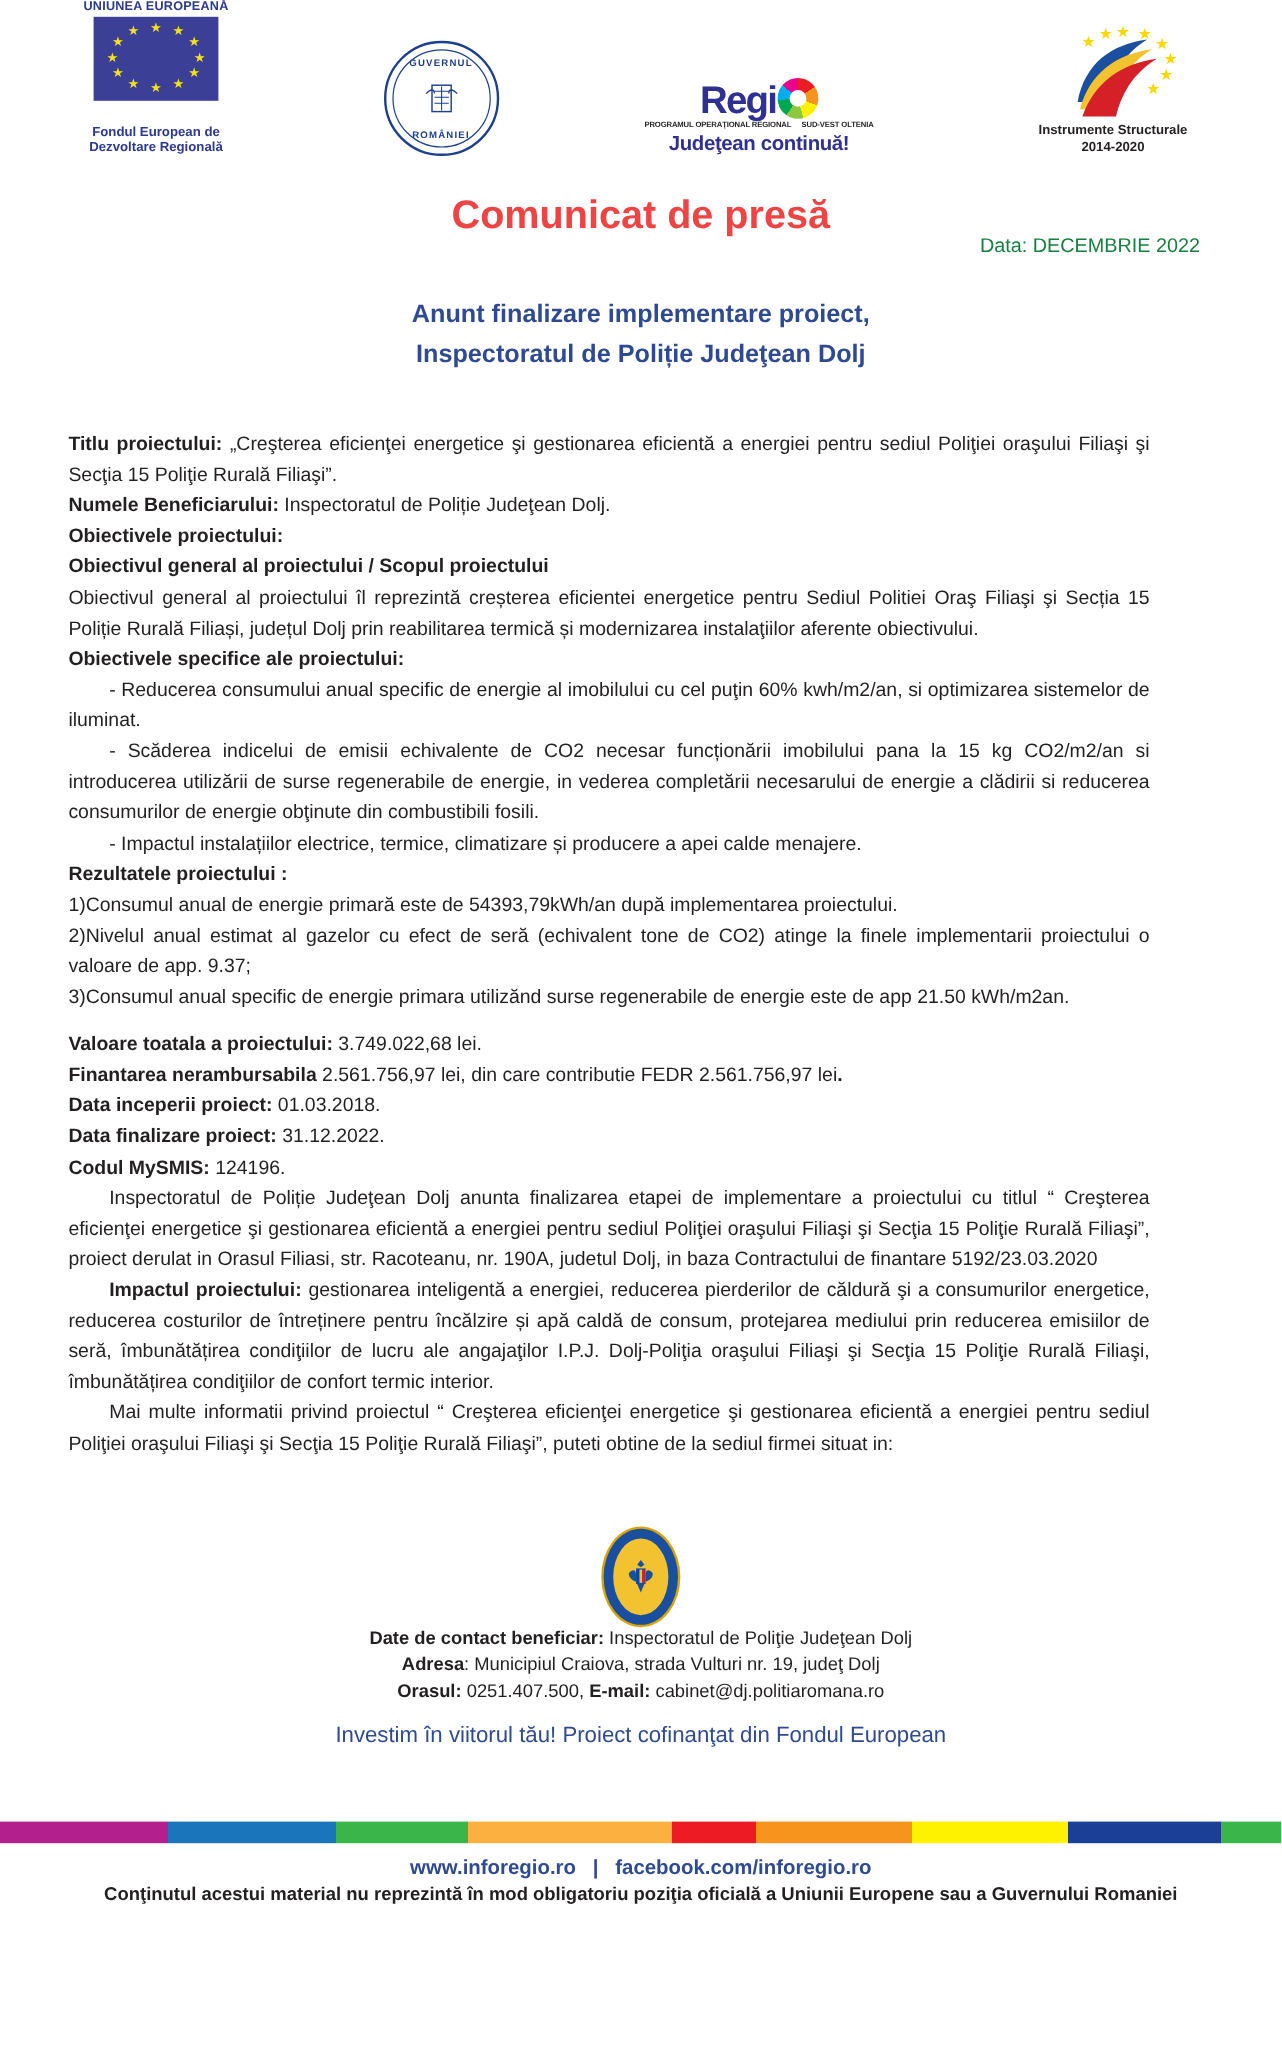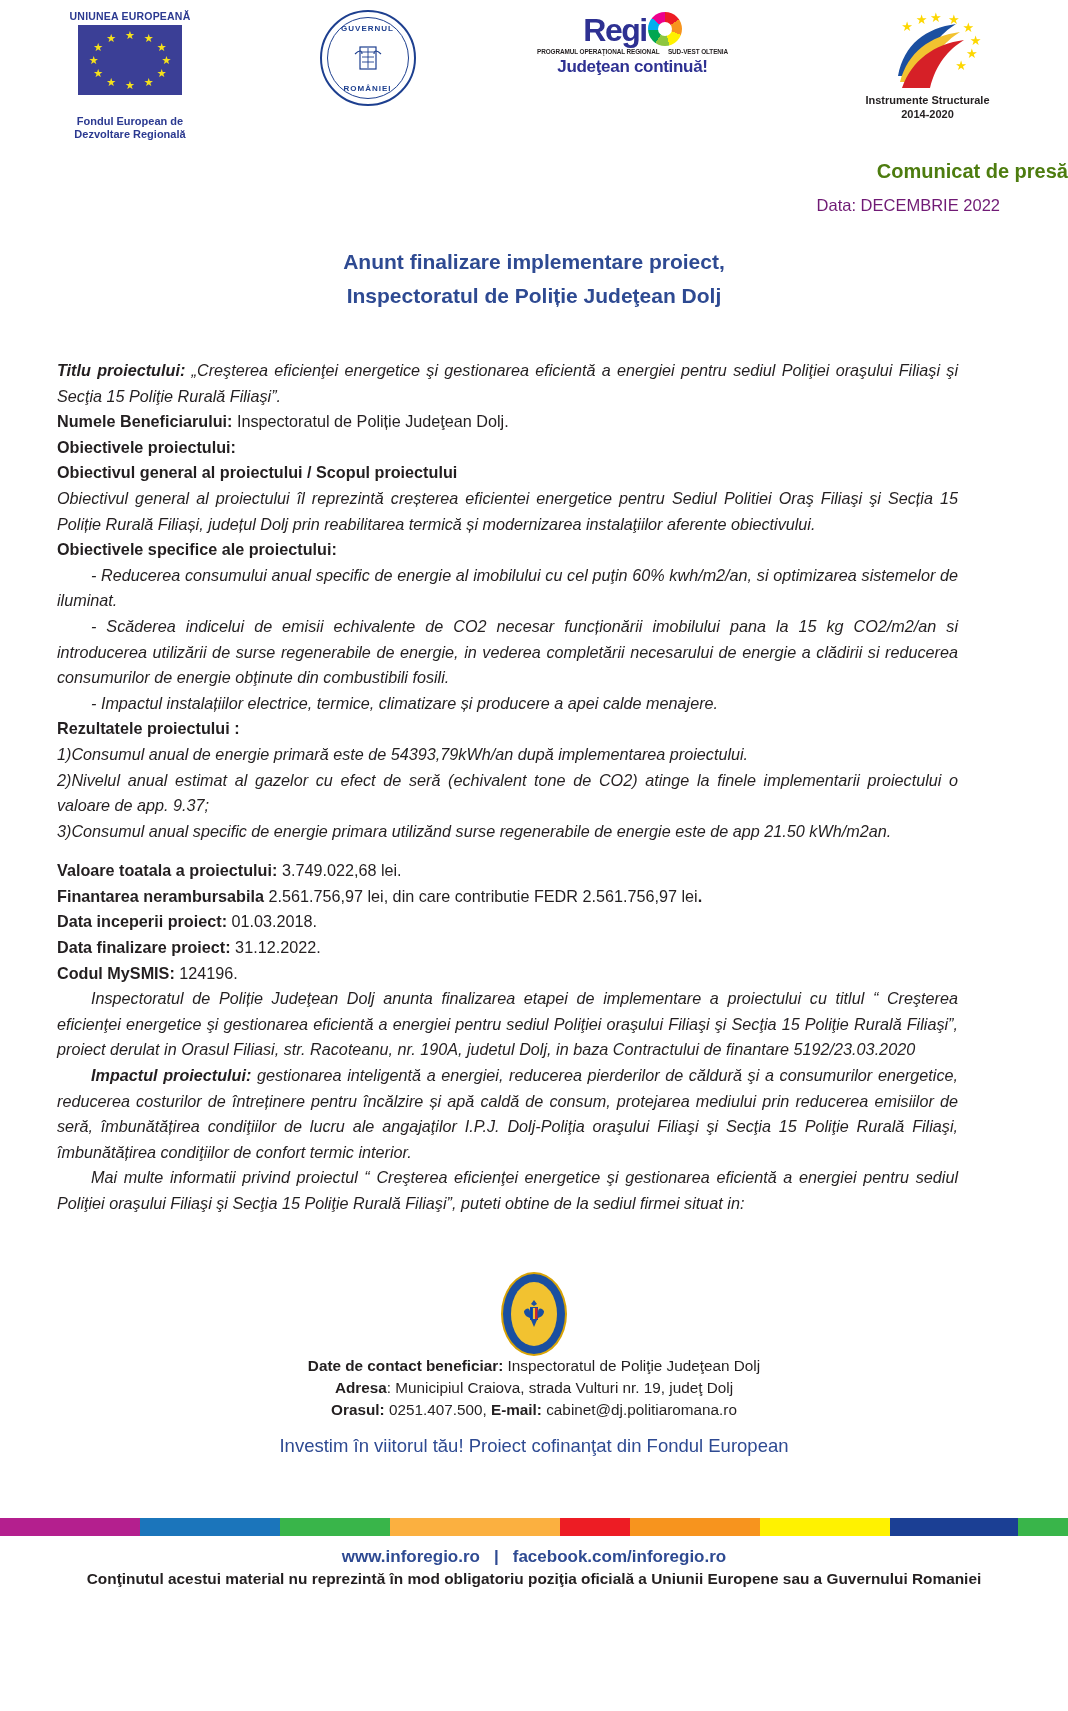--- a/index.html
+++ b/index.html
@@ -18,21 +18,21 @@
     overflow: hidden;
     box-sizing: border-box;
   }
 
   
   .logo-bar {
     position: absolute;
     top: 10px; left: 0; right: 0;
     height: 120px;
     display: flex;
-    align-items: flex-start;
+    align-items: flex-end;
   }
   .logo-slot { position: relative; }
   .logo-eu       { margin-left: 60px; width: 140px; text-align: center; }
   .logo-gov      { margin-left: 105px; width: 125px; text-align: center; }
   .logo-regio    { margin-left: 105px; width: 195px; text-align: center; }
   .logo-is       { margin-left: 110px; width: 175px; text-align: center; }
 
   .eu-title {
     color: #2b3990;
     font-size: 10.5px;
@@ -167,30 +167,30 @@
     font-weight: 700;
     color: #231f20;
     line-height: 14px;
     margin-top: 1px;
   }
 
   
   .doc-title {
     position: absolute;
     top: 160px; left: 0; right: 0;
-    text-align: right;
-    font-size: 20px;
-    font-weight: 700;
-    color: #4d7c0f;
+    text-align: center;
+    font-size: 33px;
+    font-weight: 700;
+    color: #ef4444;
   }
   .doc-date {
     position: absolute;
     top: 196px; right: 68px;
     font-size: 16.5px;
-    color: #701a75;
+    color: #15803d;
   }
   .subtitle {
     position: absolute;
     top: 245px; left: 0; right: 0;
     text-align: center;
     font-size: 21px;
     font-weight: 700;
     color: #2e4a92;
     line-height: 34px;
   }
@@ -199,21 +199,21 @@
   .body {
     position: absolute;
     top: 358px;
     left: 57px;
     width: 901px;
     font-size: 16.2px;
     line-height: 25.6px;
     color: #231f20;
   }
   .body p { margin: 0; }
-  .j  { text-align: justify; text-align-last: left; font-style: italic; }
+  .j  { text-align: justify; text-align-last: left; }
   .b  { font-weight: 700; }
   .ind { text-indent: 34px; }
   .spacer { height: 14px; }
 
   
   .police-crest {
     position: absolute;
     top: 1272px; left: 50%;
     transform: translateX(-50%);
     width: 66px; height: 84px;

